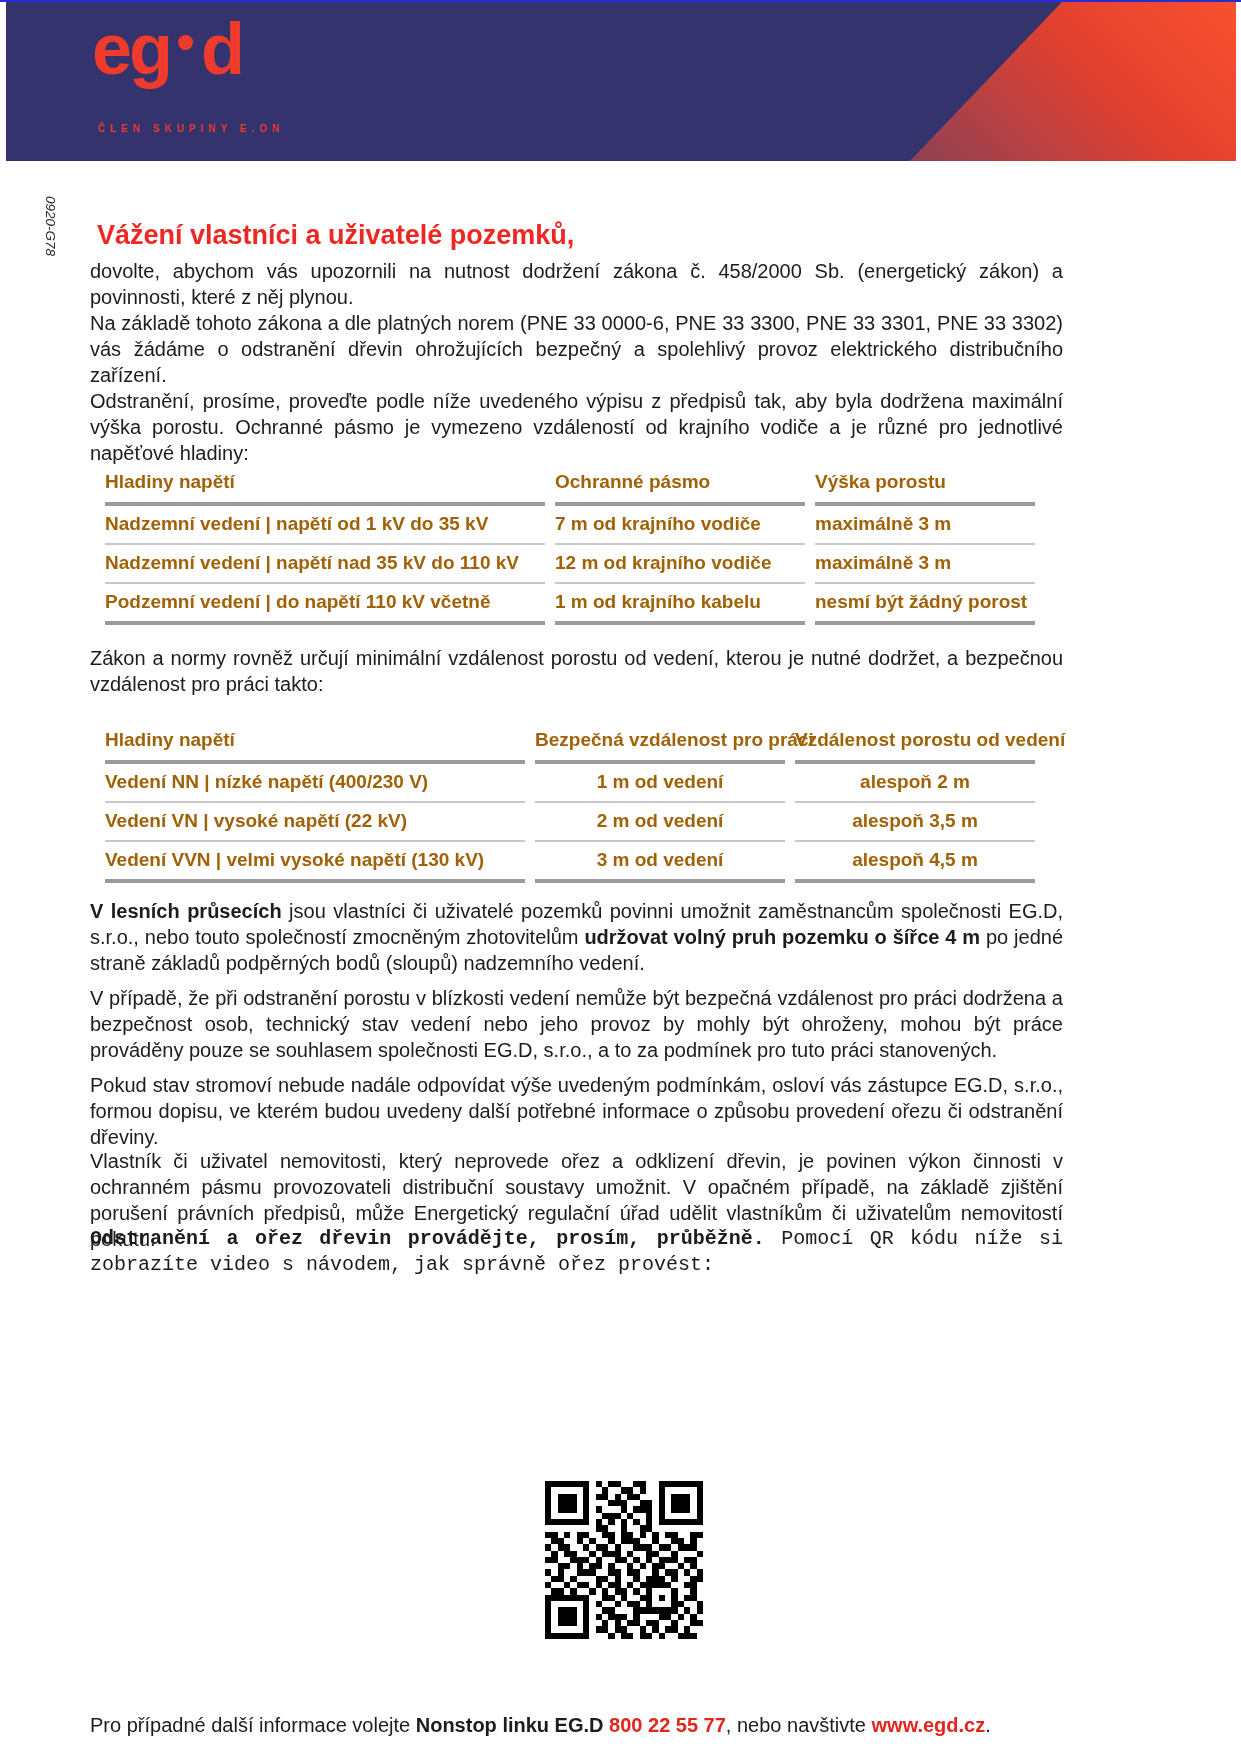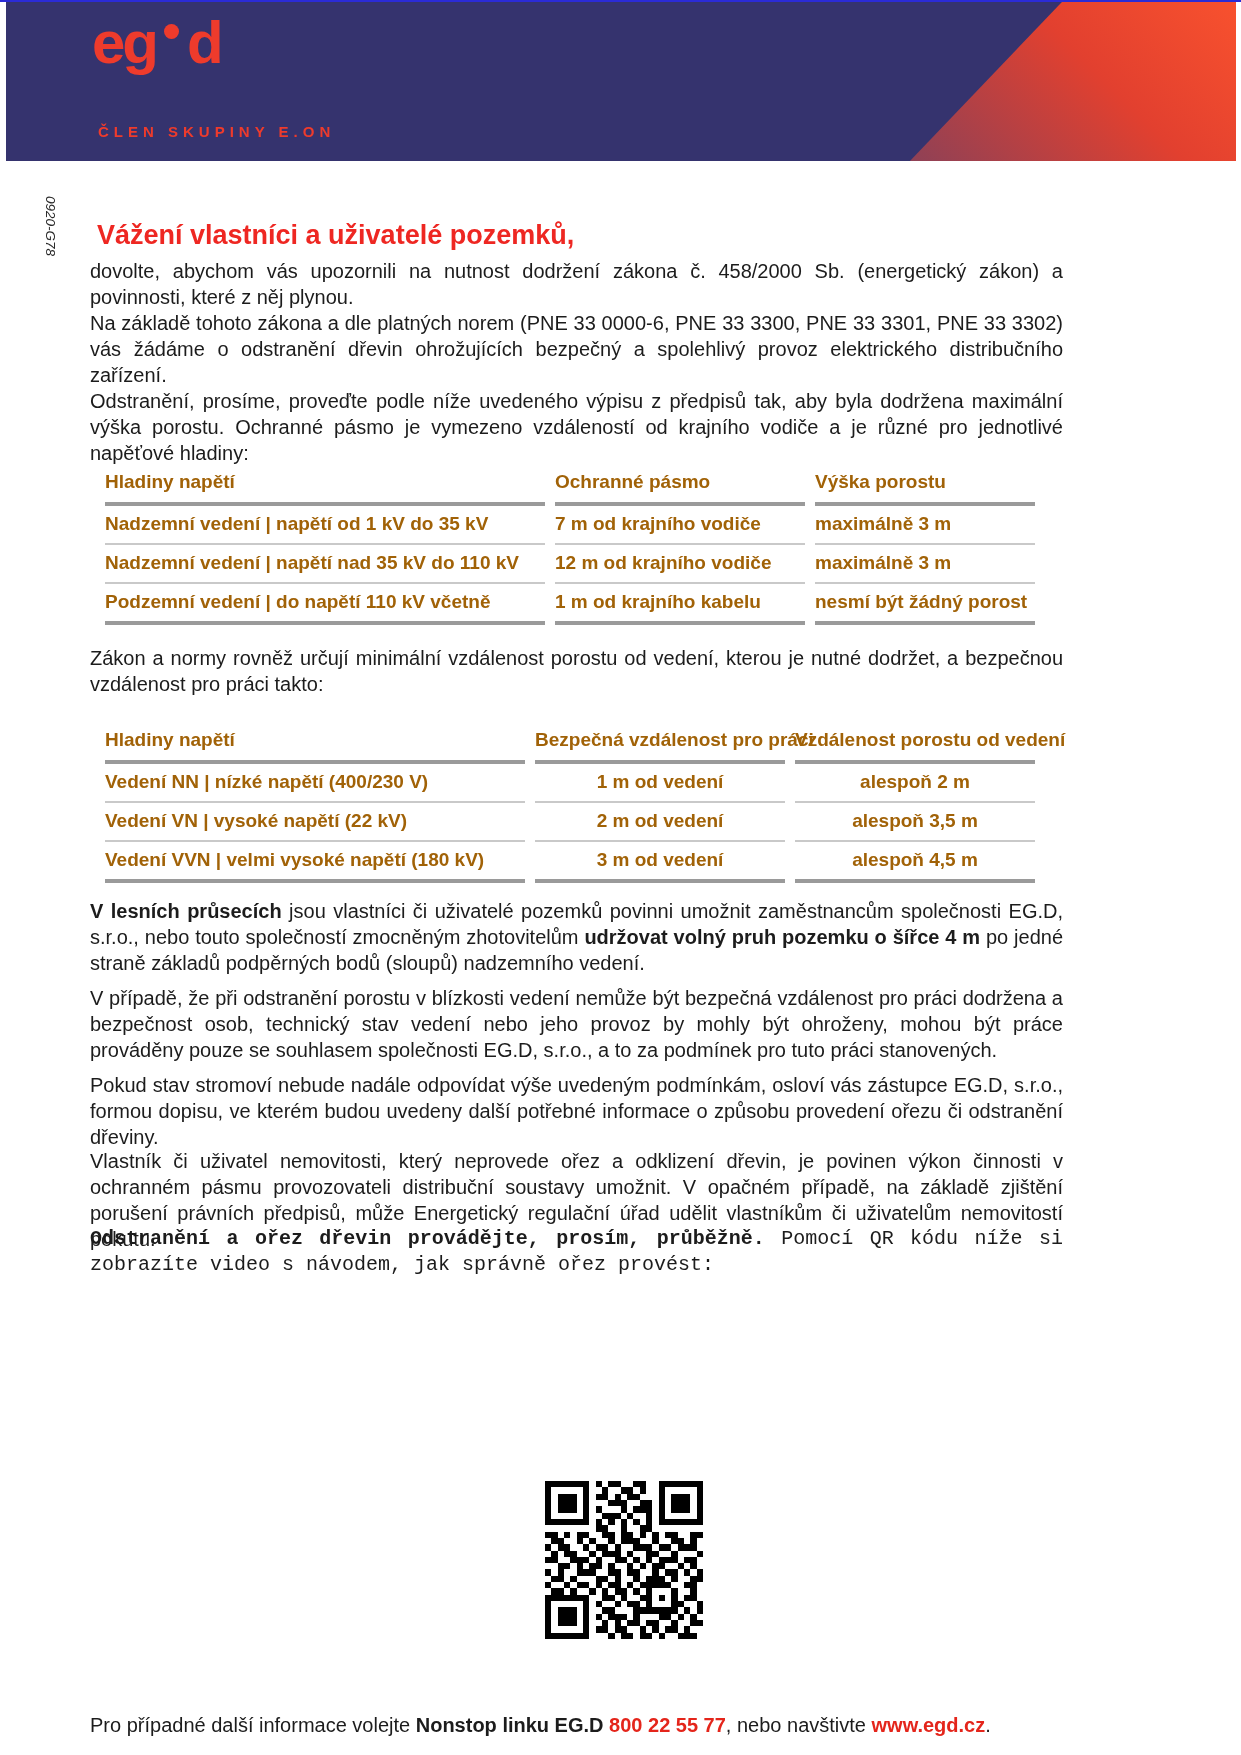--- a/index.html
+++ b/index.html
@@ -12,29 +12,29 @@
 
   
   .topline{position:absolute;top:0;left:0;right:0;height:2px;background:#2b2bd6;}
   .band{position:absolute;top:2px;left:6px;right:5px;height:159px;background:var(--header-purple,#35336e);overflow:hidden;}
   .accent{
     position:absolute;top:0;right:0;width:340px;height:159px;
     background:linear-gradient(225deg,#f8512e 0%,#e2402f 42%,var(--accent-gradient-end,#8a4158) 100%);
     clip-path:polygon(48.8% 0, 100% 0, 100% 100%, 4.1% 100%);
   }
   .logo{
-    position:absolute;left:86px;top:8px;font-size:60px;line-height:1.1;
+    position:absolute;left:86px;top:8px;font-size:72px;line-height:1.1;
     font-weight:700;letter-spacing:-3px;color:var(--brand-red,#ee3b2c);
   }
   .logo .dot{
     display:inline-block;width:15px;height:15px;border-radius:50%;
     background:var(--brand-red,#ee3b2c);margin:0 8px;vertical-align:24px;
   }
   .tagline{
-    position:absolute;left:92px;top:121px;font-size:15px;font-weight:700;
+    position:absolute;left:92px;top:121px;font-size:10px;font-weight:700;
     letter-spacing:5px;color:var(--brand-red,#ee3b2c);
   }
 
   
   .form-code{
     position:absolute;left:58px;top:196px;transform:rotate(90deg);transform-origin:0 0;
     font-size:13.5px;font-style:italic;color:#2a2a2a;white-space:nowrap;
   }
 
   
@@ -157,21 +157,21 @@
           <td>Vedení NN | nízké napětí (400/230 V)</td>
           <td>1 m od vedení</td>
           <td>alespoň 2 m</td>
         </tr>
         <tr>
           <td>Vedení VN | vysoké napětí (22 kV)</td>
           <td>2 m od vedení</td>
           <td>alespoň 3,5 m</td>
         </tr>
         <tr>
-          <td>Vedení VVN | velmi vysoké napětí (180 kV)</td>
+          <td>Vedení VVN | velmi vysoké napětí (130 kV)</td>
           <td>3 m od vedení</td>
           <td>alespoň 4,5 m</td>
         </tr>
       </tbody>
   </table>
 
   <p class="para p-forest"><span class="b">V lesních průsecích</span><span> jsou vlastníci či uživatelé pozemků povinni umožnit zaměstnancům společnosti EG.D, s.r.o., nebo touto společností zmocněným zhotovitelům </span><span class="b">udržovat volný pruh pozemku o šířce 4 m</span><span> po jedné straně základů podpěrných bodů (sloupů) nadzemního vedení.</span></p>
   <p class="para p-case"><span>V případě, že při odstranění porostu v blízkosti vedení nemůže být bezpečná vzdálenost pro práci dodržena a bezpečnost osob, technický stav vedení nebo jeho provoz by mohly být ohroženy, mohou být práce prováděny pouze se souhlasem společnosti EG.D, s.r.o., a to za podmínek pro tuto práci stanovených.</span></p>
   <p class="para p-pokud"><span>Pokud stav stromoví nebude nadále odpovídat výše uvedeným podmínkám, osloví vás zástupce EG.D, s.r.o., formou dopisu, ve kterém budou uvedeny další potřebné informace o způsobu provedení ořezu či odstranění dřeviny.</span></p>
   <p class="para p-vlastnik"><span>Vlastník či uživatel nemovitosti, který neprovede ořez a odklizení dřevin, je povinen výkon činnosti v ochranném pásmu provozovateli distribuční soustavy umožnit. V opačném případě, na základě zjištění porušení právních předpisů, může Energetický regulační úřad udělit vlastníkům či uživatelům nemovitostí pokutu.</span></p>

